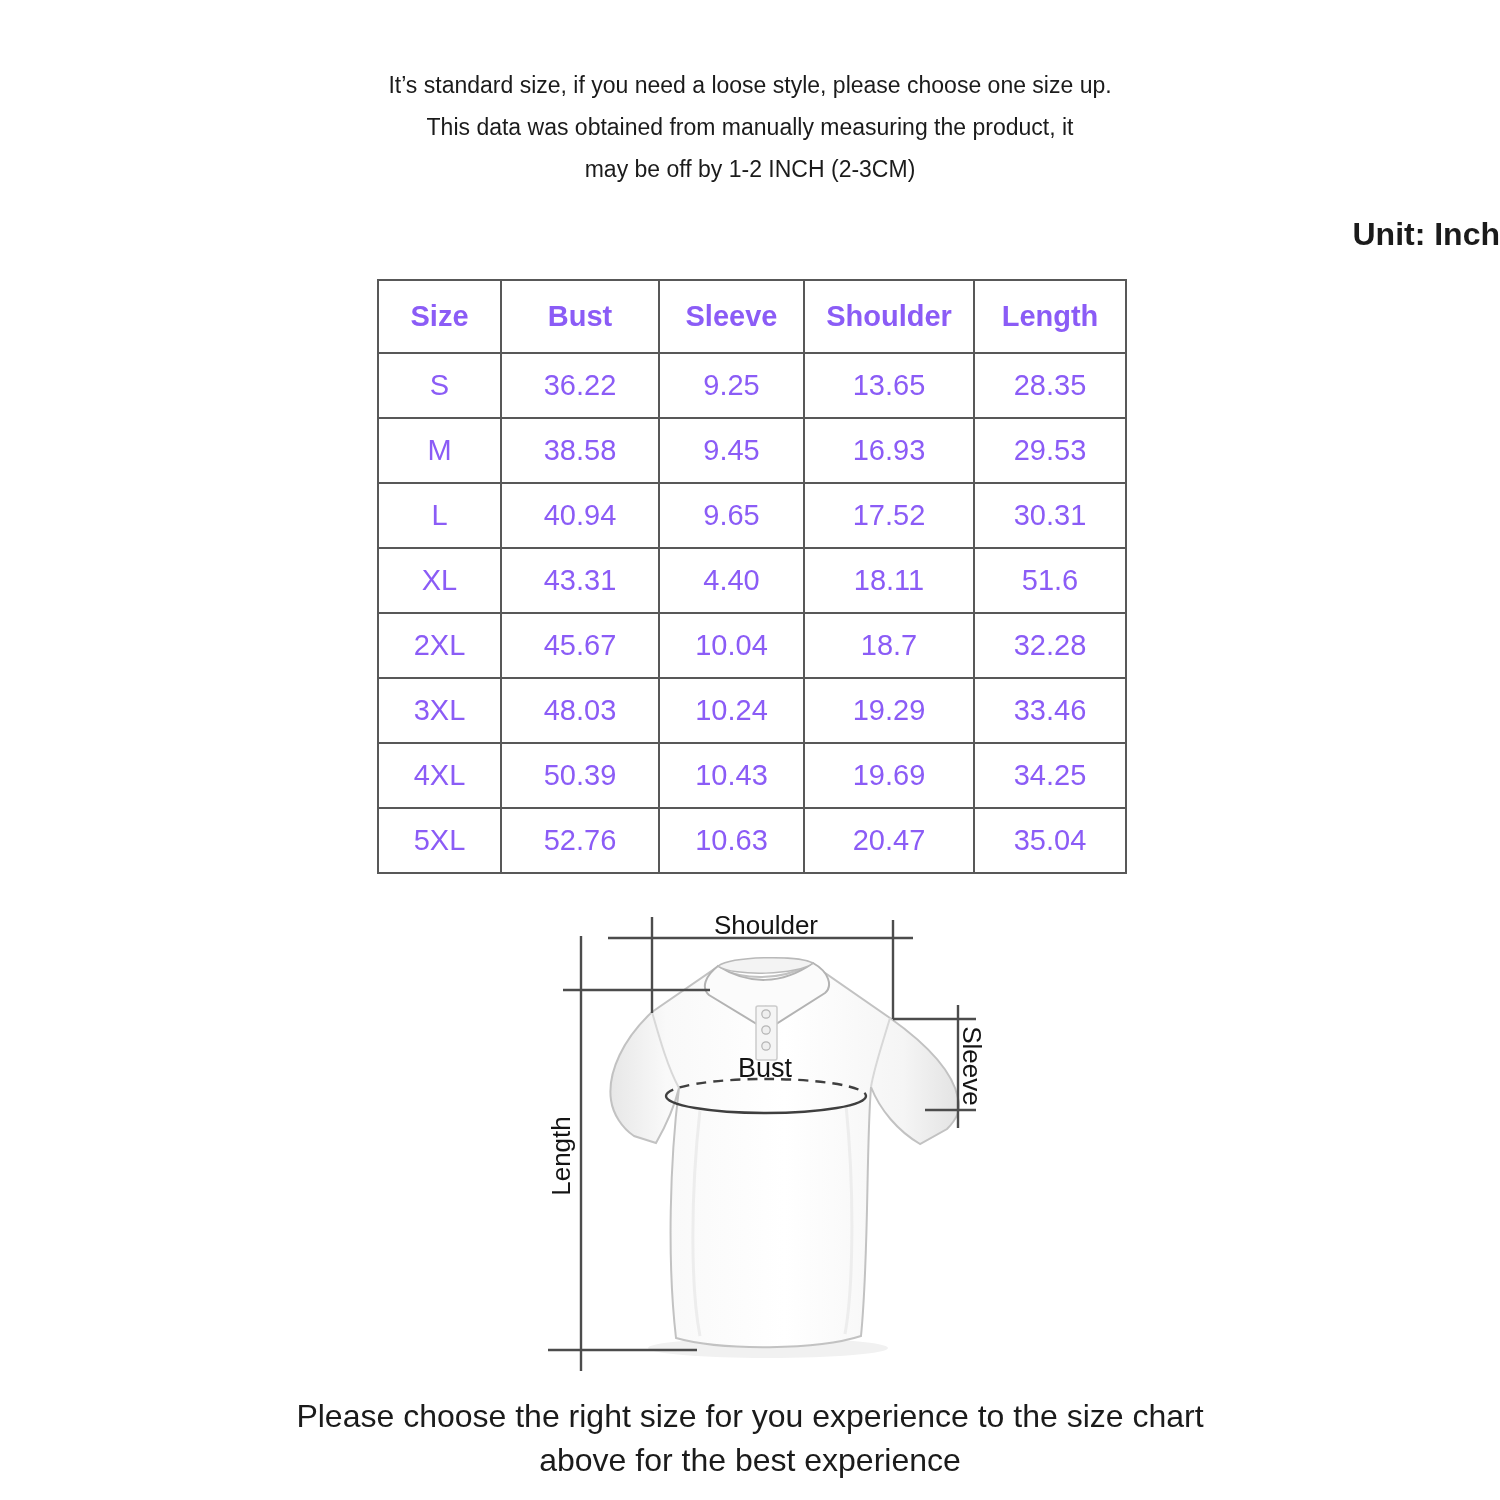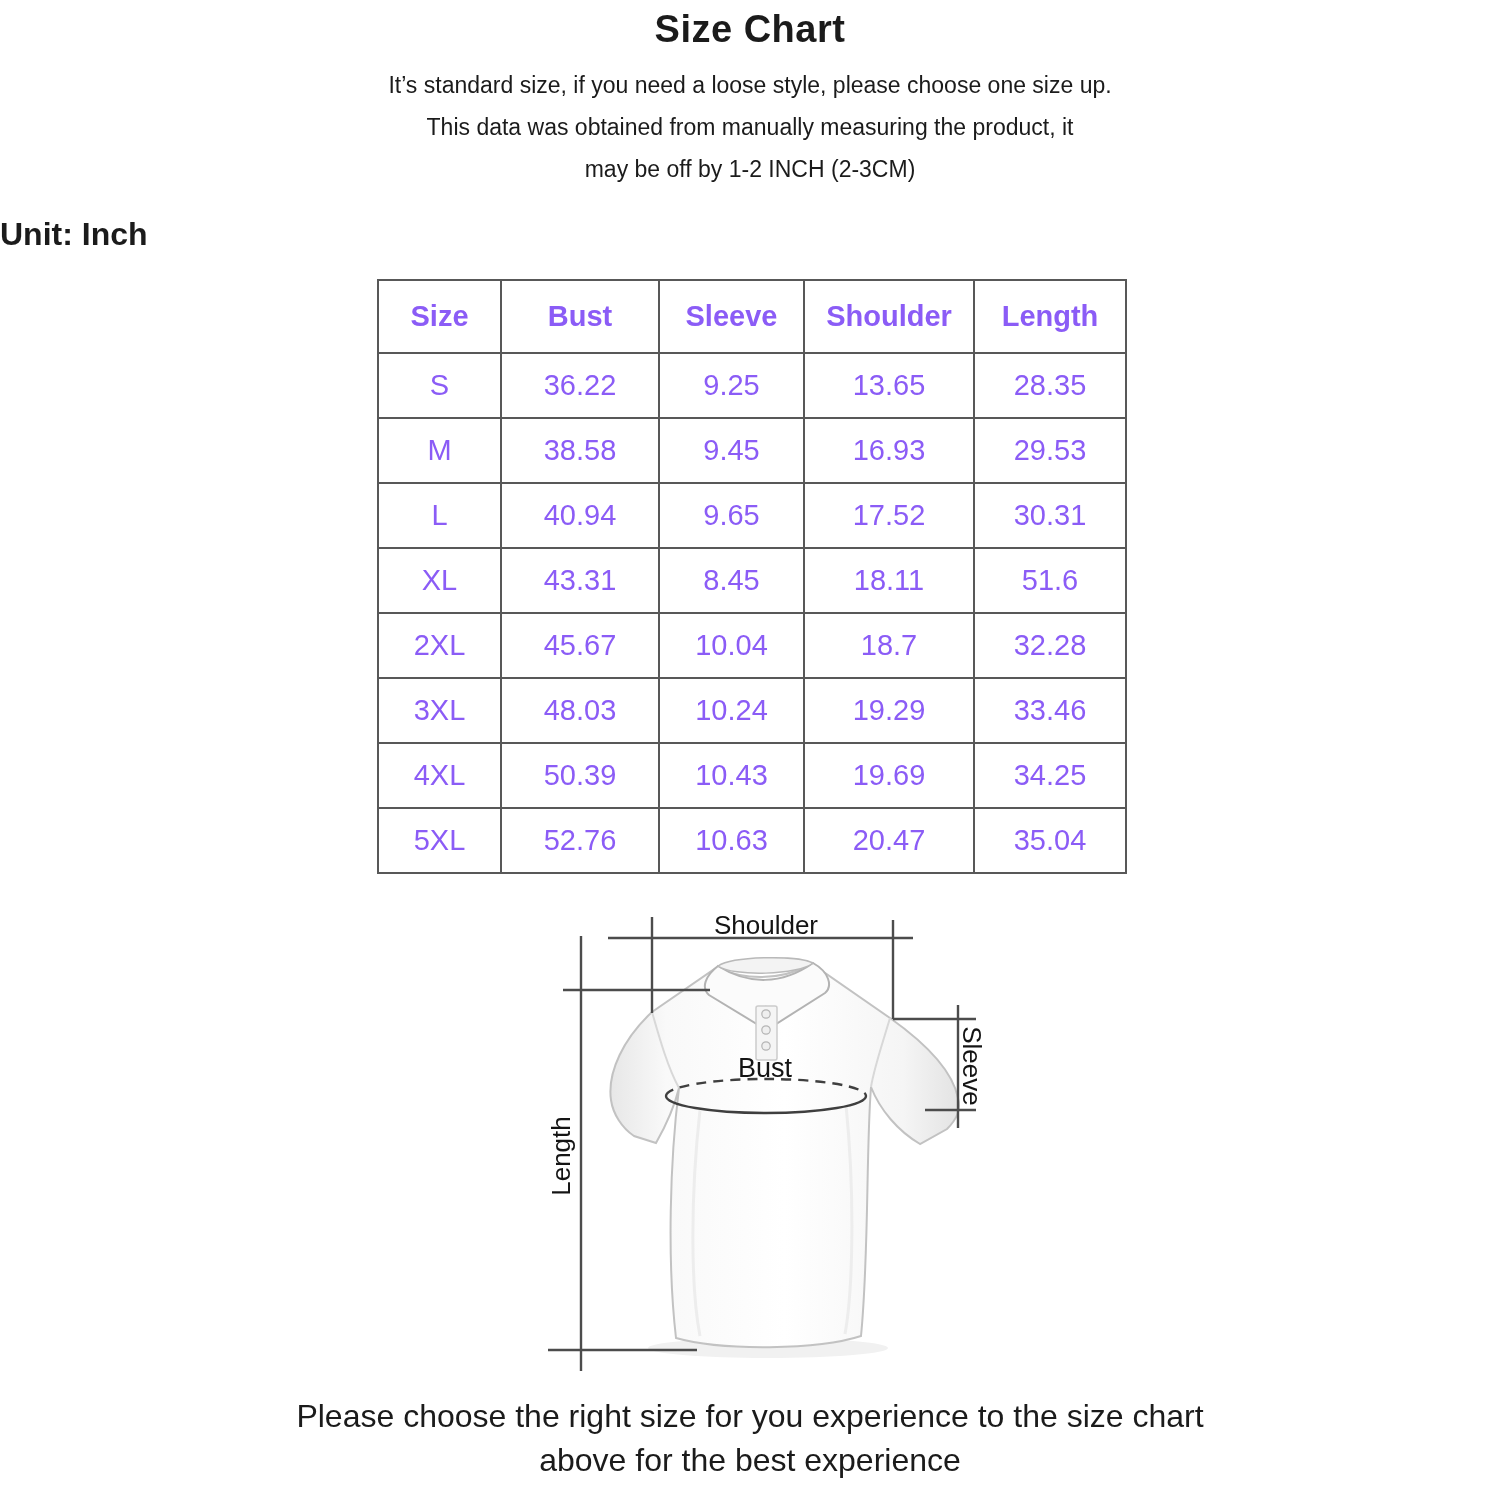--- a/index.html
+++ b/index.html
@@ -34,21 +34,21 @@
     text-align: center;
     font-size: 23px;
     line-height: 42px;
     font-weight: 400;
   }
   .unit {
     position: absolute;
     top: 216px;
     left: 0;
     width: 100%;
-    text-align: left;
+    text-align: right;
     font-size: 32px;
     font-weight: 700;
   }
   table.size-table {
     position: absolute;
     left: 377px;
     top: 279px;
     border-collapse: collapse;
     table-layout: fixed;
     width: 748px;
@@ -86,21 +86,20 @@
     text-align: center;
     font-size: 32px;
     line-height: 44px;
   }
 </style>
 </head>
 <body>
 
 <div class="page">
 
-  <div class="title">Size Chart</div>
 
   <div class="desc">
     <div>It’s standard size, if you need a loose style, please choose one size up.</div>
     <div>This data was obtained from manually measuring the product, it</div>
     <div>may be off by 1-2 INCH (2-3CM)</div>
   </div>
 
   <div class="unit">Unit: Inch</div>
 
   <table class="size-table">
@@ -138,21 +137,21 @@
       <tr>
         <td>L</td>
         <td>40.94</td>
         <td>9.65</td>
         <td>17.52</td>
         <td>30.31</td>
       </tr>
       <tr>
         <td>XL</td>
         <td>43.31</td>
-        <td>8.45</td>
+        <td>4.40</td>
         <td>18.11</td>
         <td>51.6</td>
       </tr>
       <tr>
         <td>2XL</td>
         <td>45.67</td>
         <td>10.04</td>
         <td>18.7</td>
         <td>32.28</td>
       </tr>

